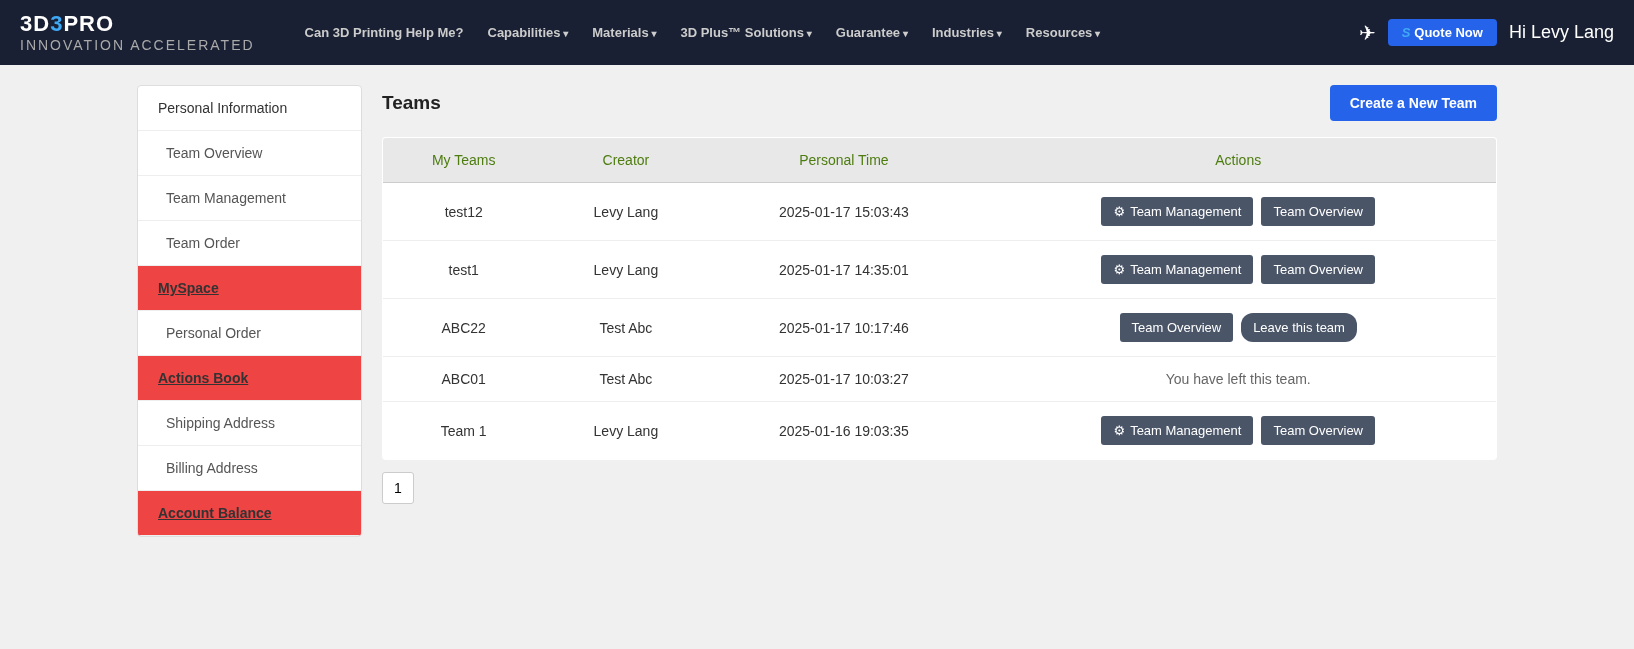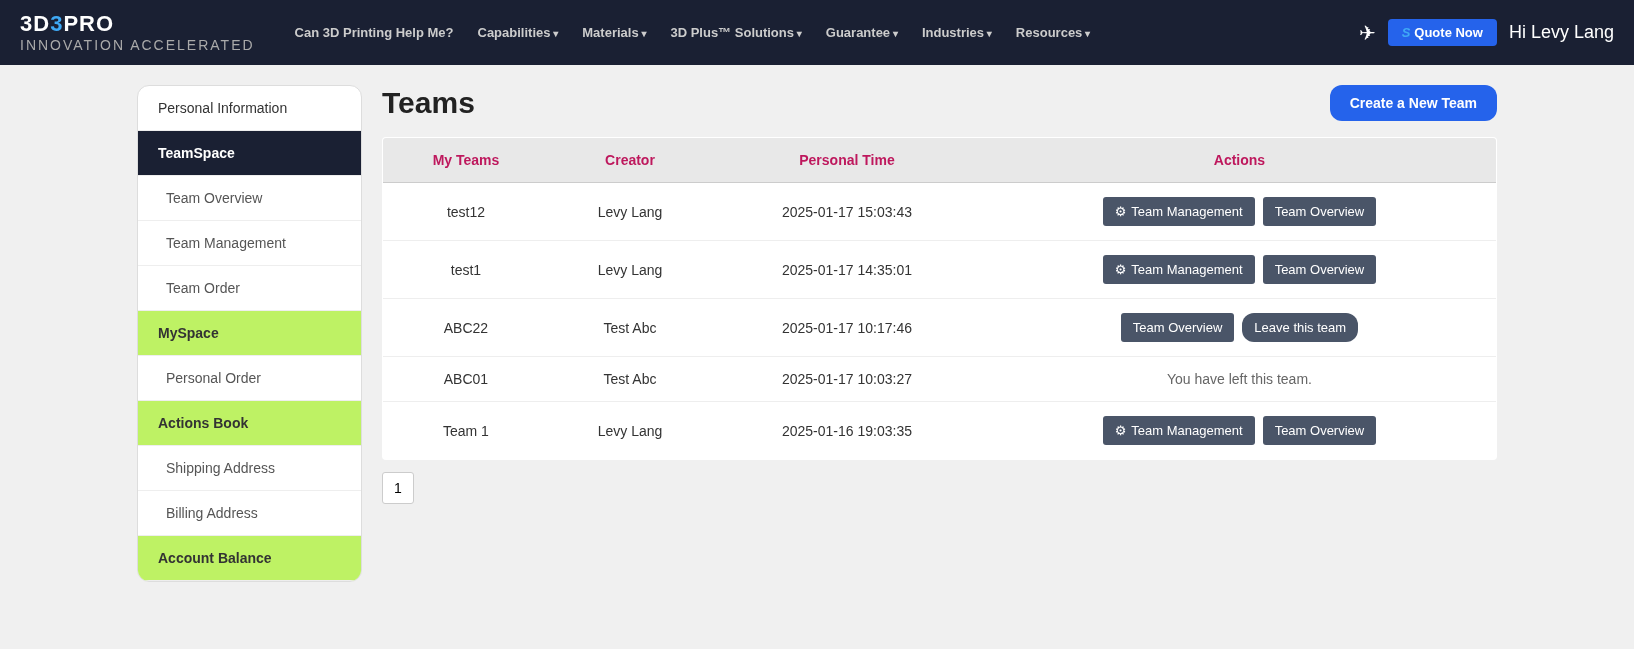--- a/index.html
+++ b/index.html
@@ -5,21 +5,21 @@
     * { box-sizing: border-box; margin: 0; padding: 0; }
     body { font-family: Arial, sans-serif; background: #f0f0f0; font-size: 14px; }
 
     
     .navbar {
       background: #1a2033;
       display: flex;
       align-items: center;
       padding: 0 20px;
       height: 65px;
-      gap: 2px;
+      gap: 12px;
     }
     .navbar-logo {
       display: flex;
       flex-direction: column;
       align-items: flex-start;
       margin-right: 28px;
     }
     .logo-main {
       font-size: 22px;
       font-weight: 900;
@@ -81,89 +81,90 @@
       gap: 0;
       padding: 0 20px;
     }
 
     
     .sidebar {
       width: 225px;
       min-width: 225px;
       background: white;
       border: 1px solid #ddd;
-      border-radius: 12px;
+      border-radius: 4px;
       overflow: hidden;
       height: fit-content;
     }
     .sidebar-item {
       padding: 14px 20px;
       border-bottom: 1px solid #eee;
       cursor: pointer;
       font-size: 14px;
       color: #333;
     }
     .sidebar-item.active {
       background: #1a2033;
       color: white;
       font-weight: bold;
     }
     .sidebar-item.section-header {
       font-weight: bold;
       color: #333;
-      background: #bef264;
+      background: #ef4444;
       cursor: default;
+      text-decoration: underline;
     }
     .sidebar-item.sub-item {
       padding-left: 28px;
       color: #555;
     }
 
     
     .content {
       flex: 1;
       margin-left: 20px;
     }
     .content-header {
       display: flex;
       align-items: center;
       justify-content: space-between;
       margin-bottom: 16px;
     }
     .page-title {
-      font-size: 30px;
+      font-size: 19px;
       font-weight: bold;
       color: #222;
     }
     .create-team-btn {
       background: #2563eb;
       color: white;
       border: none;
-      border-radius: 12px;
+      border-radius: 4px;
       padding: 10px 20px;
       font-size: 14px;
       font-weight: bold;
       cursor: pointer;
     }
 
     
     .teams-table {
       width: 100%;
       border-collapse: collapse;
       background: white;
       border: 1px solid #ddd;
       border-radius: 4px;
       overflow: hidden;
     }
     .teams-table th {
       background: #e8e8e8;
       padding: 14px 16px;
       text-align: center;
-      font-weight: bold;
-      color: #be185d;
+      font-weight: normal;
+      color: #4d7c0f;
       font-size: 14px;
       border-bottom: 1px solid #ccc;
     }
     .teams-table td {
       padding: 14px 16px;
       text-align: center;
       border-bottom: 1px solid #eee;
       color: #333;
       font-size: 14px;
     }
@@ -253,21 +254,20 @@
       <span>Quote Now</span>
     </button>
     <span class="user-greeting">Hi Levy Lang</span>
   </div>
 </nav>
 
 <div class="main-container">
 
   <aside class="sidebar">
     <div class="sidebar-item">Personal Information</div>
-    <div class="sidebar-item active">TeamSpace</div>
     <div class="sidebar-item sub-item">Team Overview</div>
     <div class="sidebar-item sub-item">Team Management</div>
     <div class="sidebar-item sub-item">Team Order</div>
     <div class="sidebar-item section-header">MySpace</div>
     <div class="sidebar-item sub-item">Personal Order</div>
     <div class="sidebar-item section-header">Actions Book</div>
     <div class="sidebar-item sub-item">Shipping Address</div>
     <div class="sidebar-item sub-item">Billing Address</div>
     <div class="sidebar-item section-header">Account Balance</div>
   </aside>

